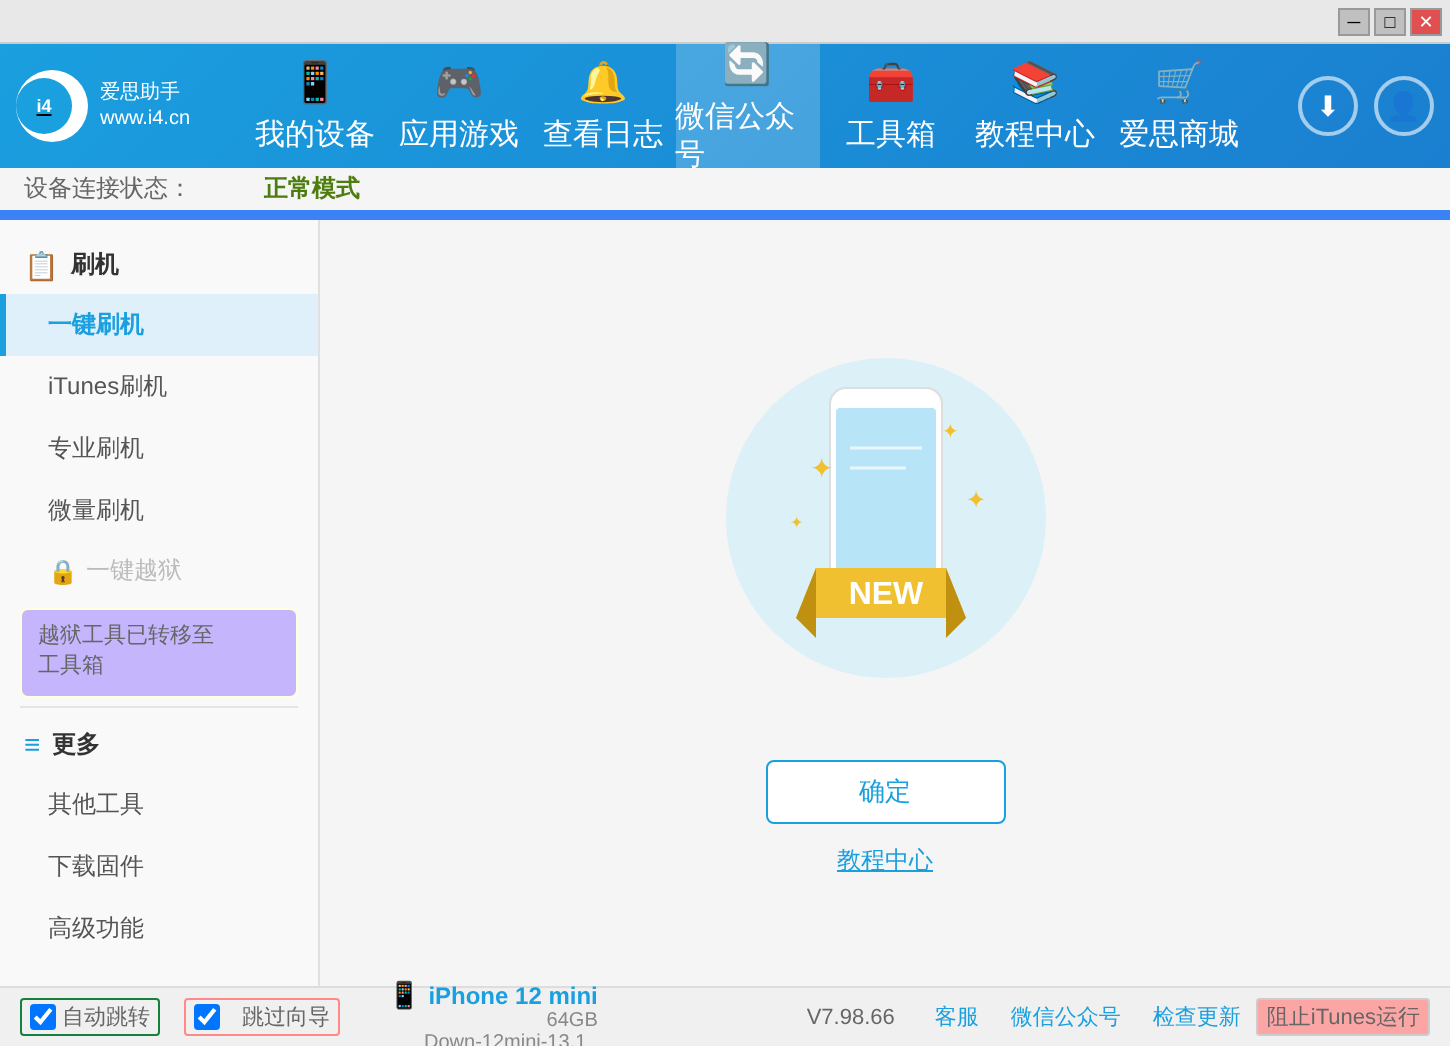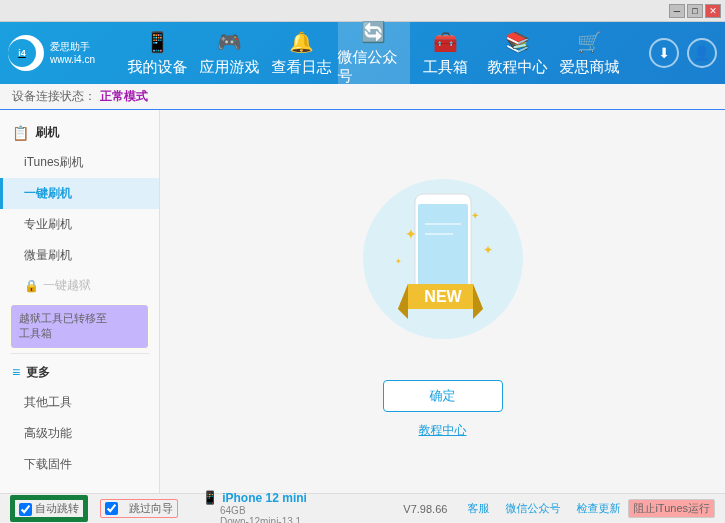--- a/index.html
+++ b/index.html
@@ -120,29 +120,30 @@
       justify-content: center;
       color: white;
       cursor: pointer;
       font-size: 14px;
     }
 
     
     .status-bar {
       height: 26px;
       background: #f5f5f5;
-      border-bottom: 1px solid #3b82f6;
+      border-bottom: 5px solid #3b82f6;
       display: flex;
       align-items: center;
       padding: 0 12px;
       font-size: 12px;
       color: #333;
+      gap: 32px;
     }
     .status-bar .label { color: #666; margin-right: 4px; }
-    .status-bar .value { color: #a21caf; font-weight: bold; }
+    .status-bar .value { color: #4d7c0f; font-weight: bold; }
 
     
     .main-content {
       display: flex;
       height: calc(523px - 22px - 62px - 26px - 30px);
     }
 
     
     .sidebar {
       width: 160px;
@@ -385,42 +386,42 @@
 </div>
 
 <div class="main-content">
 
   <div class="sidebar">
     <div class="sidebar-section-title">
       <span class="icon">📋</span>
       <span>刷机</span>
     </div>
 
+    <div class="sidebar-item active">一键刷机</div>
     <div class="sidebar-item">iTunes刷机</div>
-    <div class="sidebar-item active">一键刷机</div>
     <div class="sidebar-item">专业刷机</div>
     <div class="sidebar-item">微量刷机</div>
 
     <div class="sidebar-disabled">
       <span>🔒</span>
       <span>一键越狱</span>
     </div>
 
     <div class="sidebar-warning-box">越狱工具已转移至<br>工具箱</div>
 
     <div class="sidebar-divider"></div>
 
     <div class="sidebar-section-title">
       <span class="icon">≡</span>
       <span>更多</span>
     </div>
 
     <div class="sidebar-item">其他工具</div>
+    <div class="sidebar-item">下载固件</div>
     <div class="sidebar-item">高级功能</div>
-    <div class="sidebar-item">下载固件</div>
   </div>
 
   <div class="content-area">
 
     <div class="success-illustration">
       <svg viewBox="0 0 180 200" class="phone-svg">
 
         <circle cx="90" cy="95" r="80" fill="#d0eef8" opacity="0.7"></circle>
 
         <rect x="62" y="30" width="56" height="110" rx="8" ry="8" fill="white" stroke="#ddd" stroke-width="1"></rect>
@@ -445,35 +446,35 @@
 
 
     <button class="btn-confirm">确定</button>
 
     <span class="btn-link">教程中心</span>
   </div>
 </div>
 
 <div class="bottom-bar" style="position:relative;">
   <div class="bottom-left">
-    <label class="checkbox-item" style="border:5px solid #15803d;padding:1px 4px;border-radius:2px;align-items:flex-end;">
+    <label class="checkbox-item" style="border:1px solid #15803d;padding:1px 4px;border-radius:2px;">
       <input type="checkbox" checked="" style="">
       <span>自动跳转</span>
     </label>
     <label class="checkbox-item" style="border:1px solid #f88;padding:1px 4px;border-radius:2px;gap:11px;">
       <input type="checkbox" checked="" style="">
       <span>跳过向导</span>
     </label>
 
     <div class="device-info">
       <span style="display:flex;align-items:center;gap:4px;">
         <span style="color:#1a9fdf;font-size:13px;">📱</span>
         <span class="device-name">iPhone 12 mini</span>
       </span>
-      <span class="device-sub" style="padding-left:18px;">64GB</span>
+      <span class="device-sub" style="padding-left:18px;text-align:right;">64GB</span>
       <span class="device-sub" style="padding-left:18px;">Down-12mini-13,1</span>
     </div>
   </div>
 
   <div class="bottom-right">
     <span class="version">V7.98.66</span>
     <a>客服</a>
     <a>微信公众号</a>
     <a>检查更新</a>
   </div>

